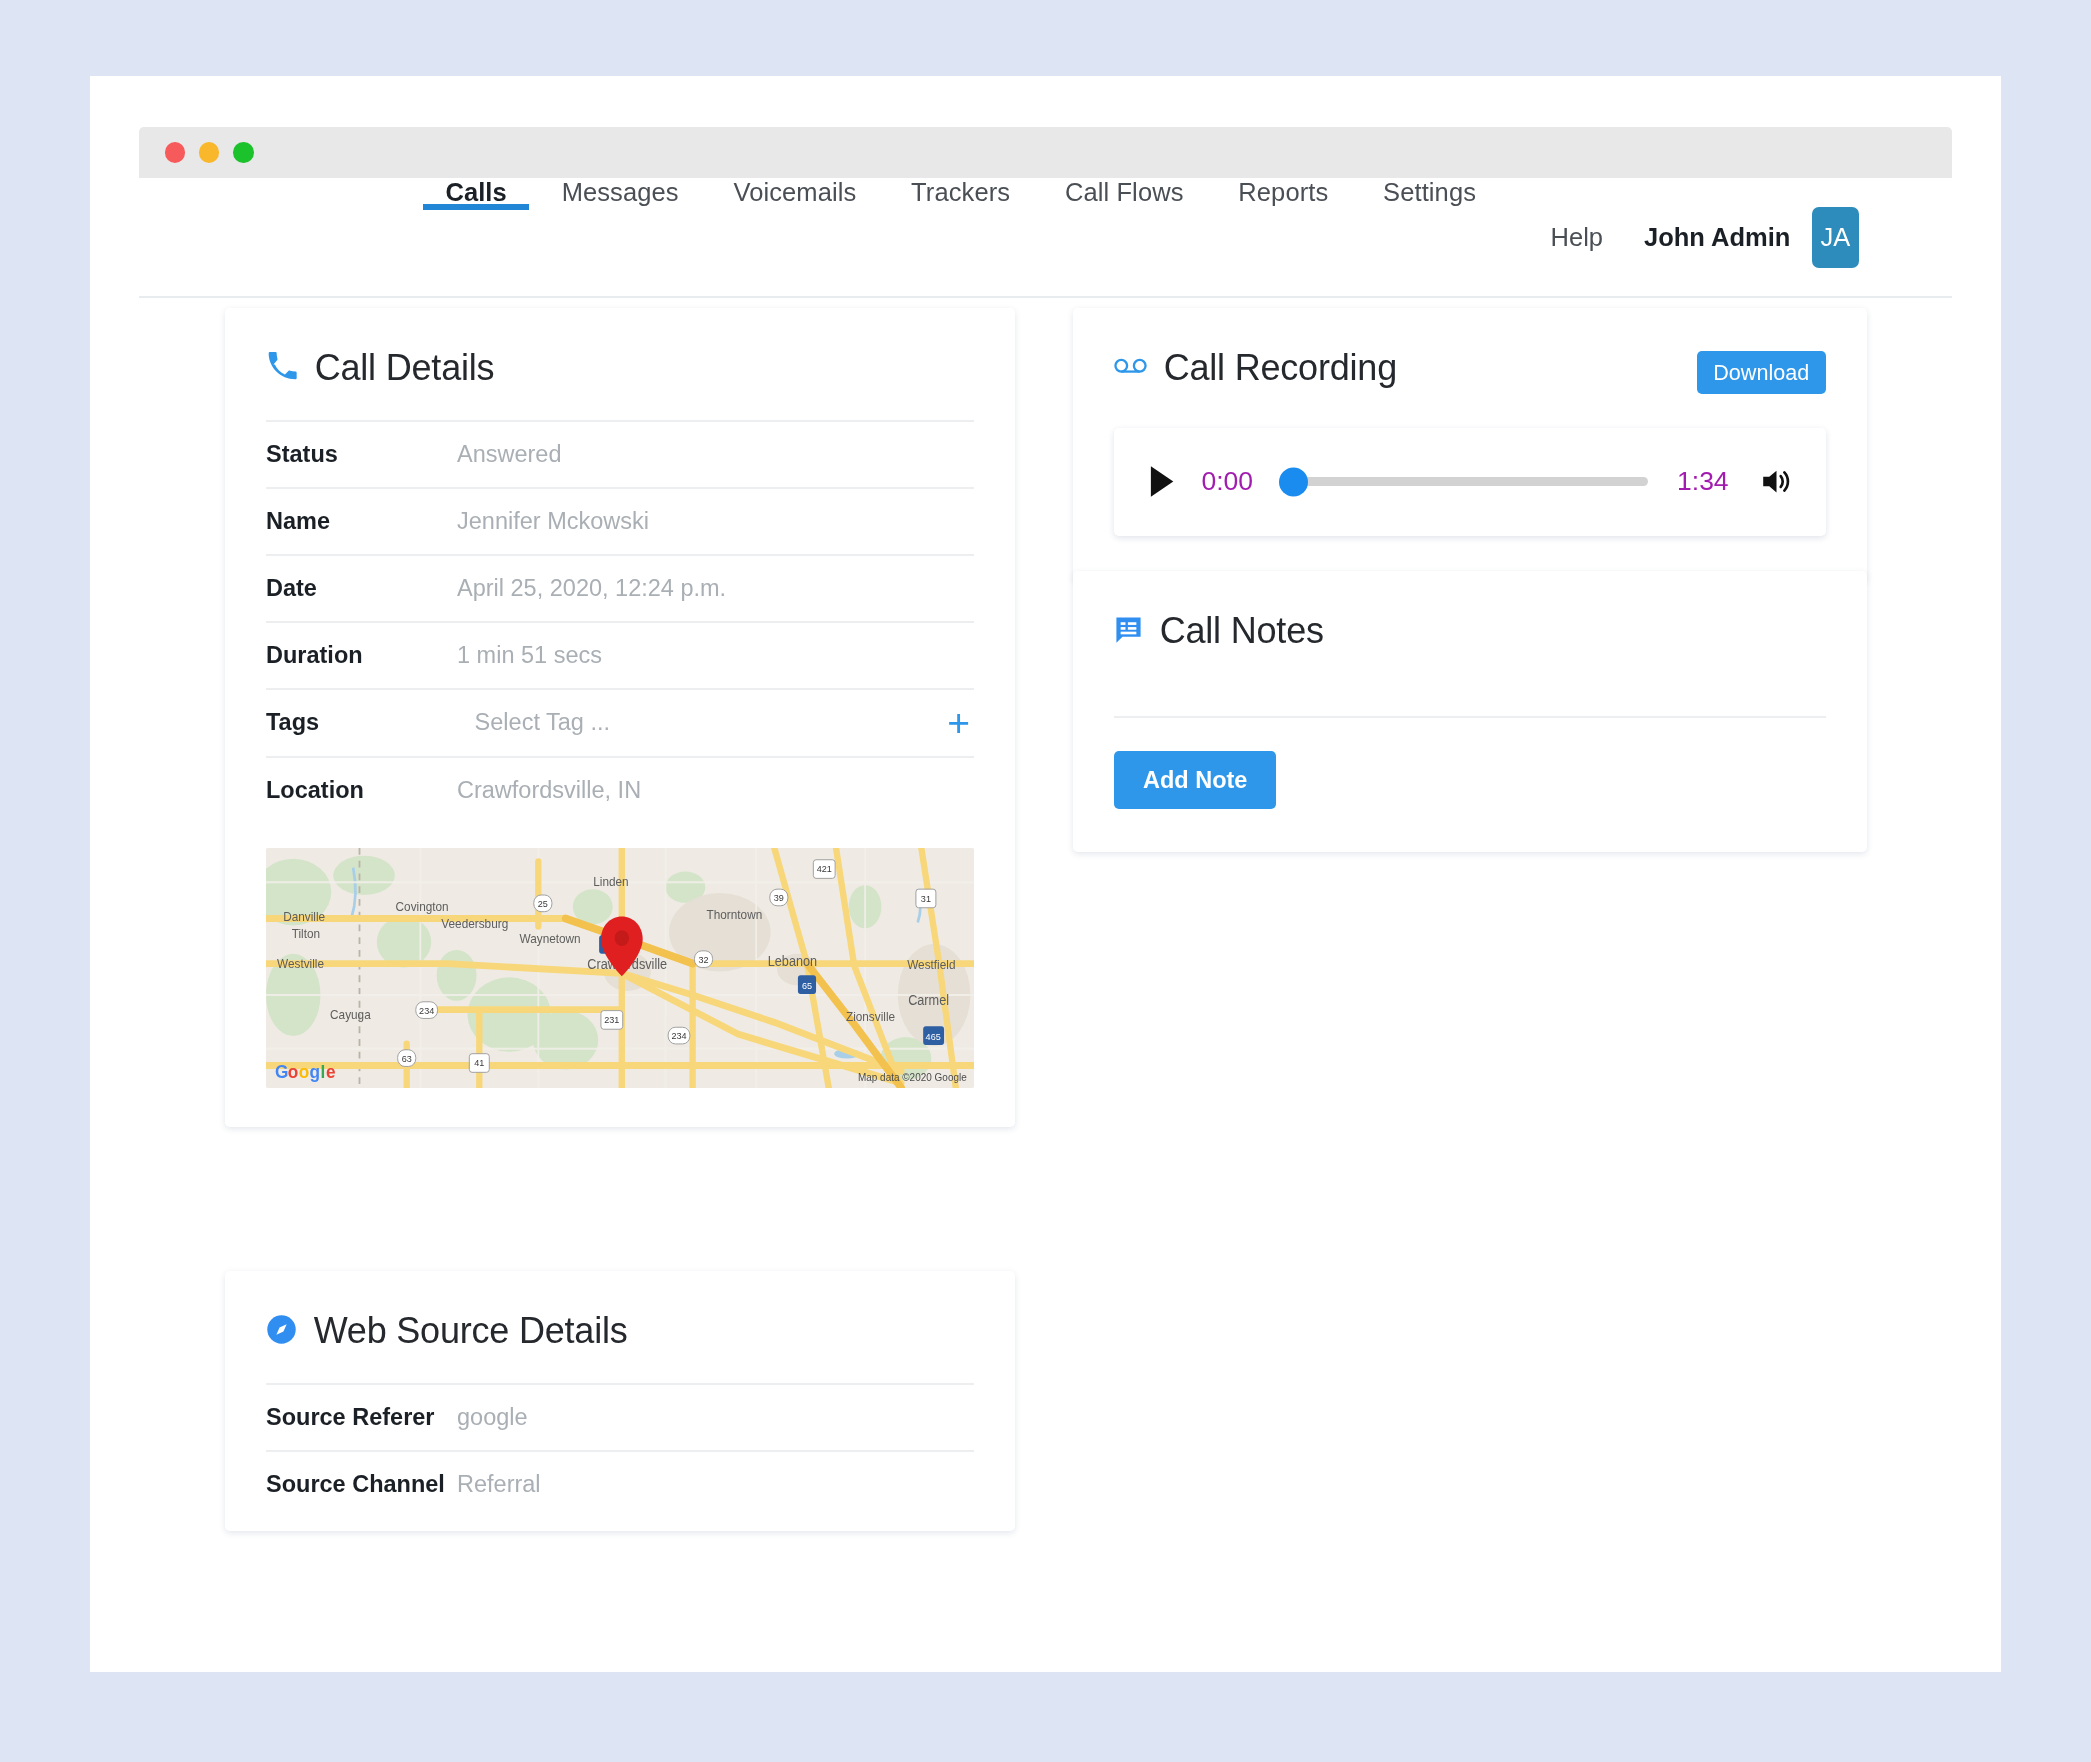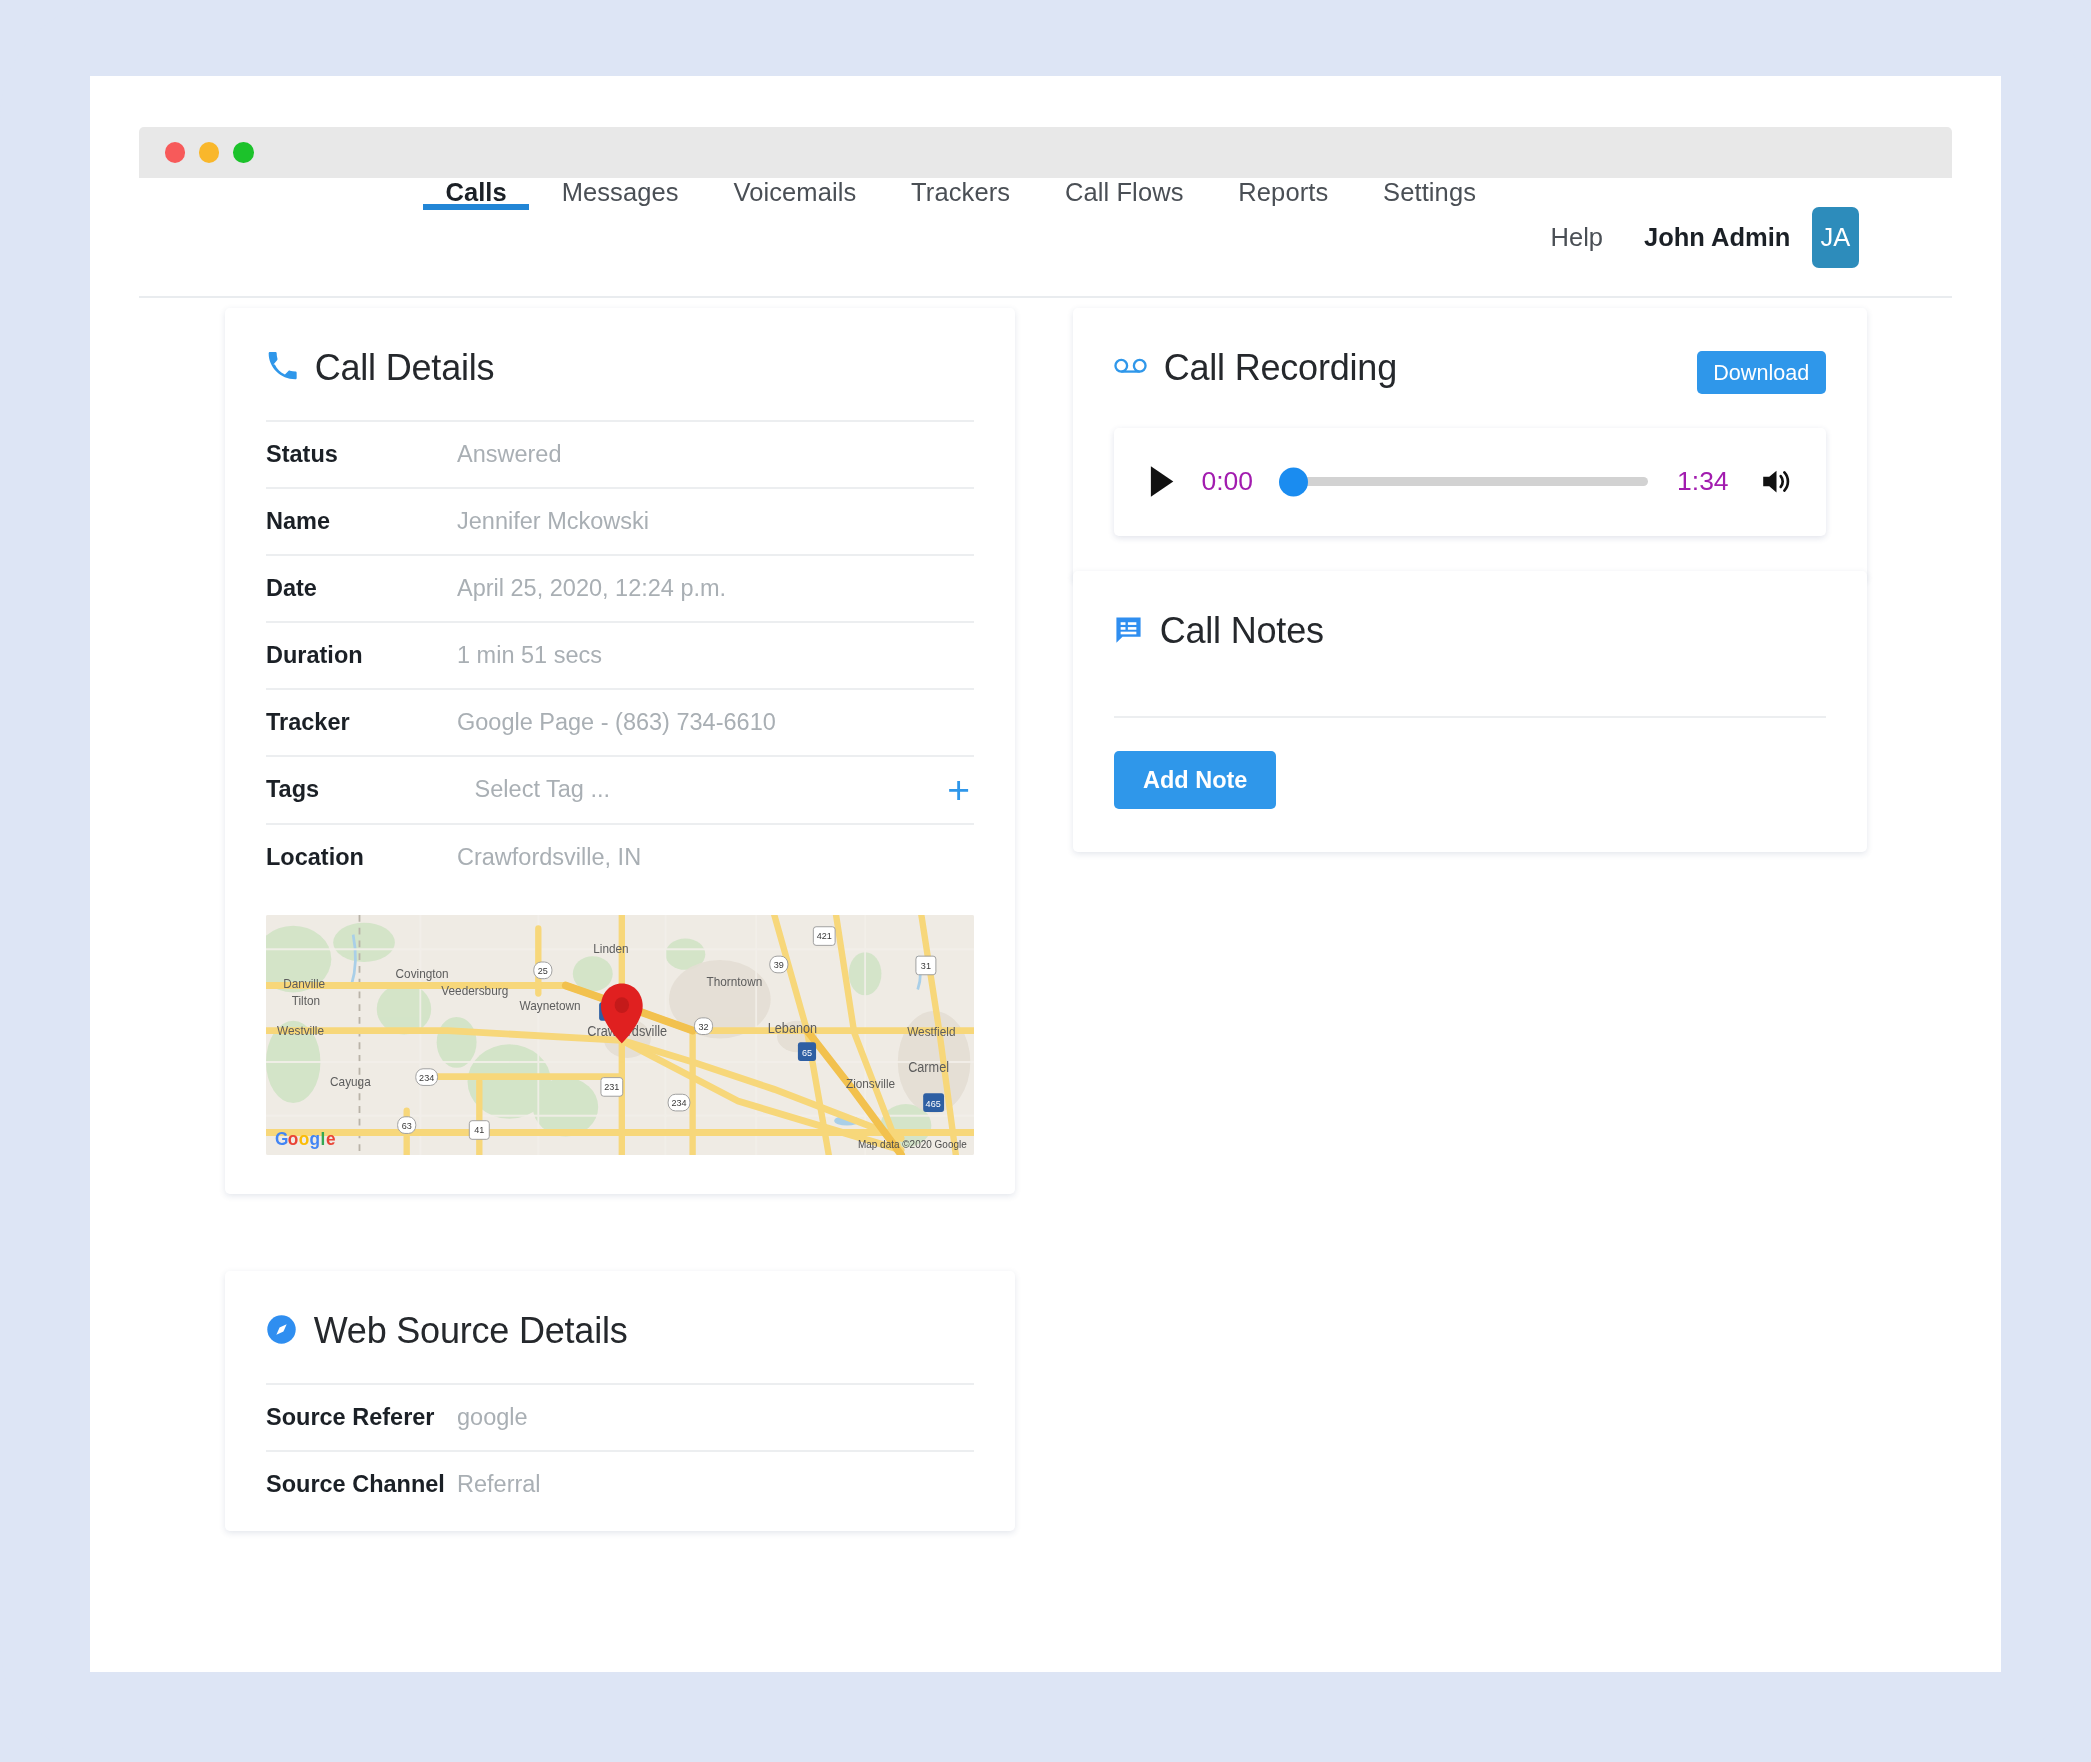--- a/index.html
+++ b/index.html
@@ -369,24 +369,20 @@
             <div class="row-label">Name</div>
             <div class="row-value muted">Jennifer Mckowski</div>
           </div>
           <div class="row">
             <div class="row-label">Date</div>
             <div class="row-value muted">April 25, 2020, 12:24 p.m.</div>
           </div>
           <div class="row">
             <div class="row-label">Duration</div>
             <div class="row-value muted">1 min 51 secs</div>
-          </div>
-          <div class="row">
-            <div class="row-label">Tracker</div>
-            <div class="row-value muted">Google Page - (863) 734-6610</div>
           </div>
           <div class="row">
             <div class="row-label">Tags</div>
             <div class="tag-row-inner">
               <span class="tag-placeholder">Select Tag ...</span>
               <span class="plus-btn">+</span>
             </div>
           </div>
           <div class="row">
             <div class="row-label">Location</div>

